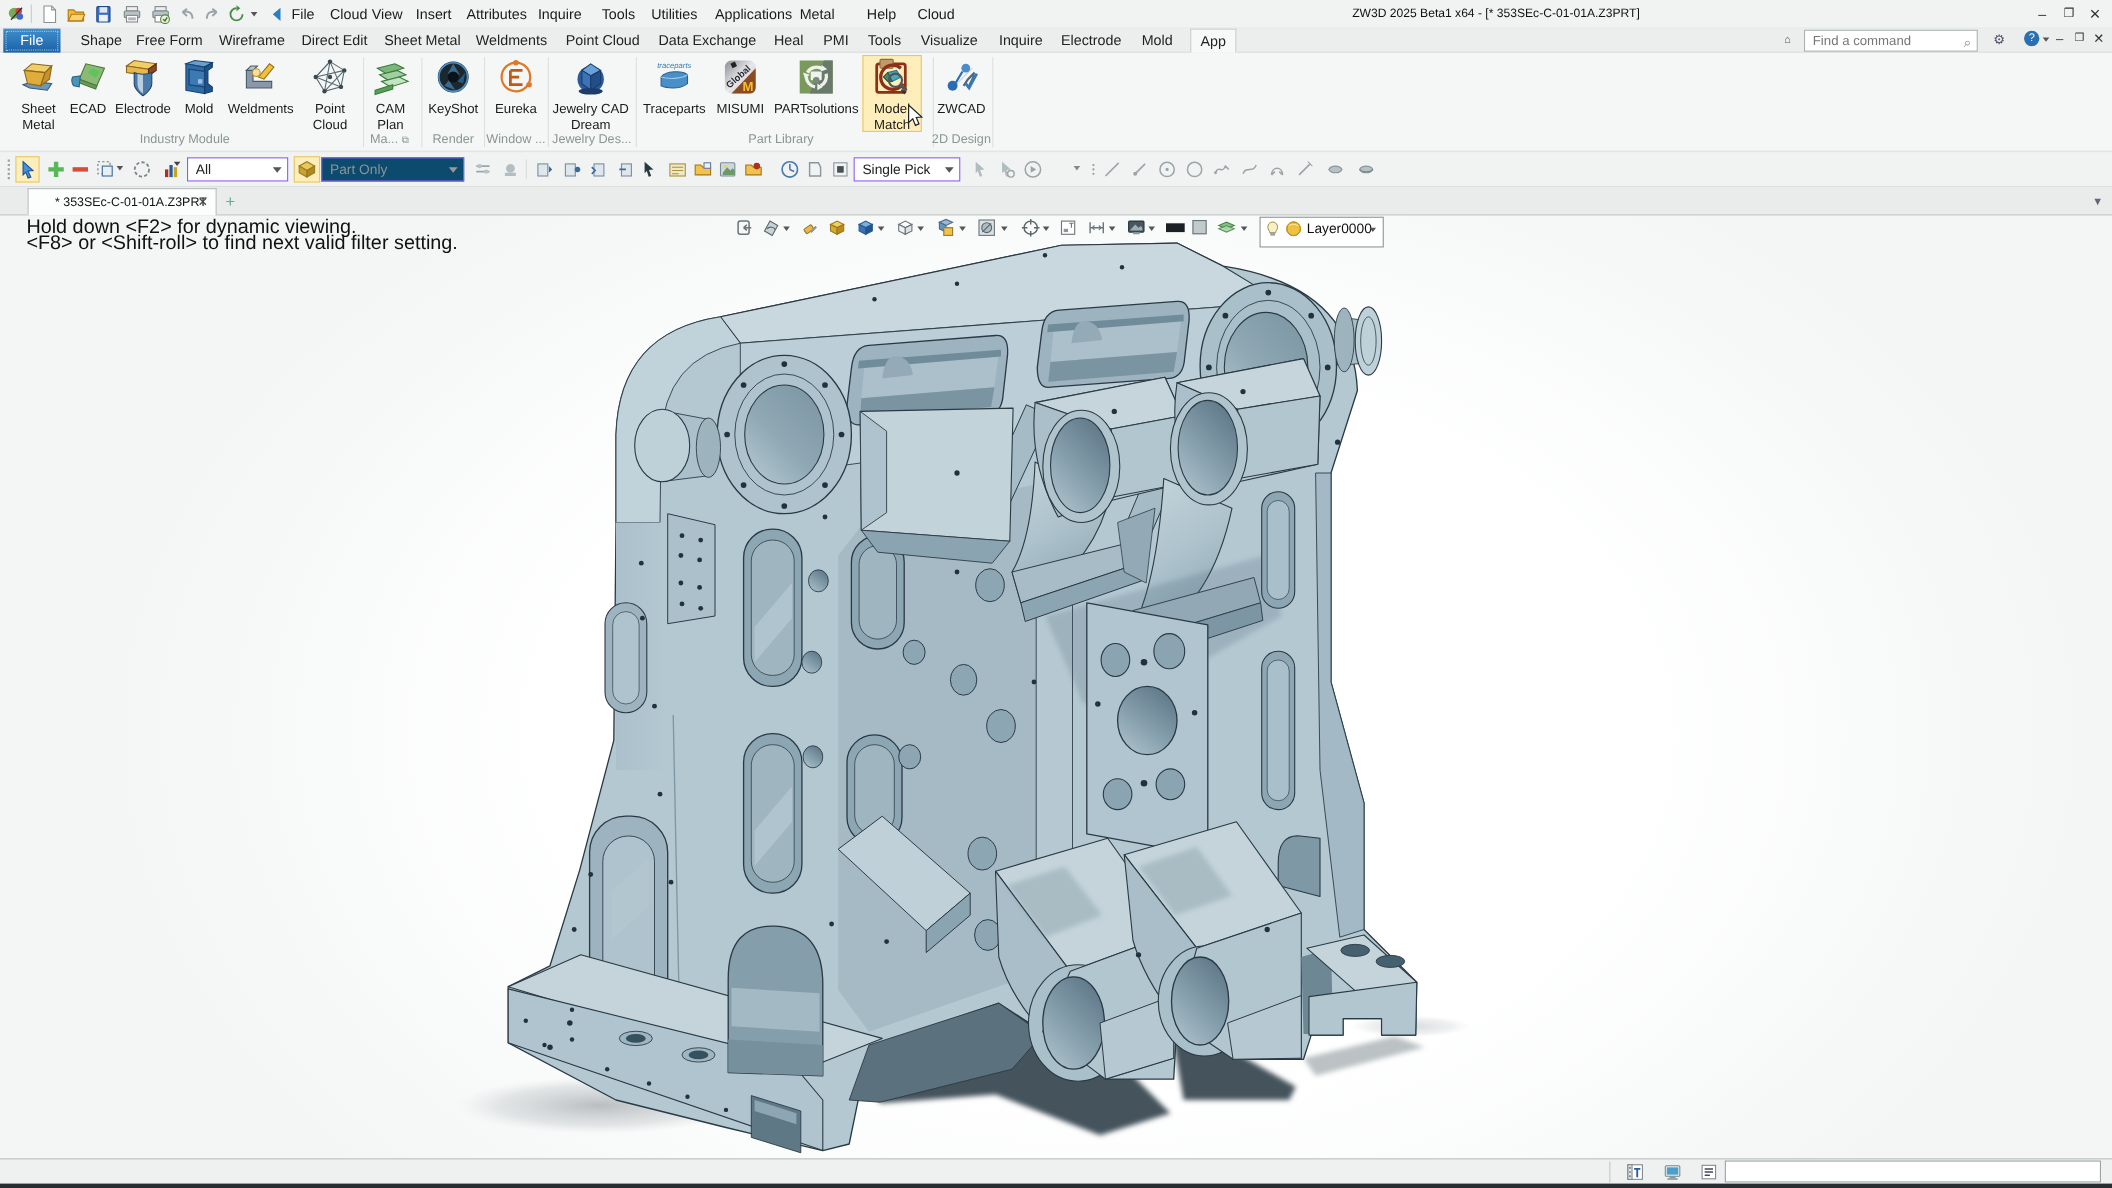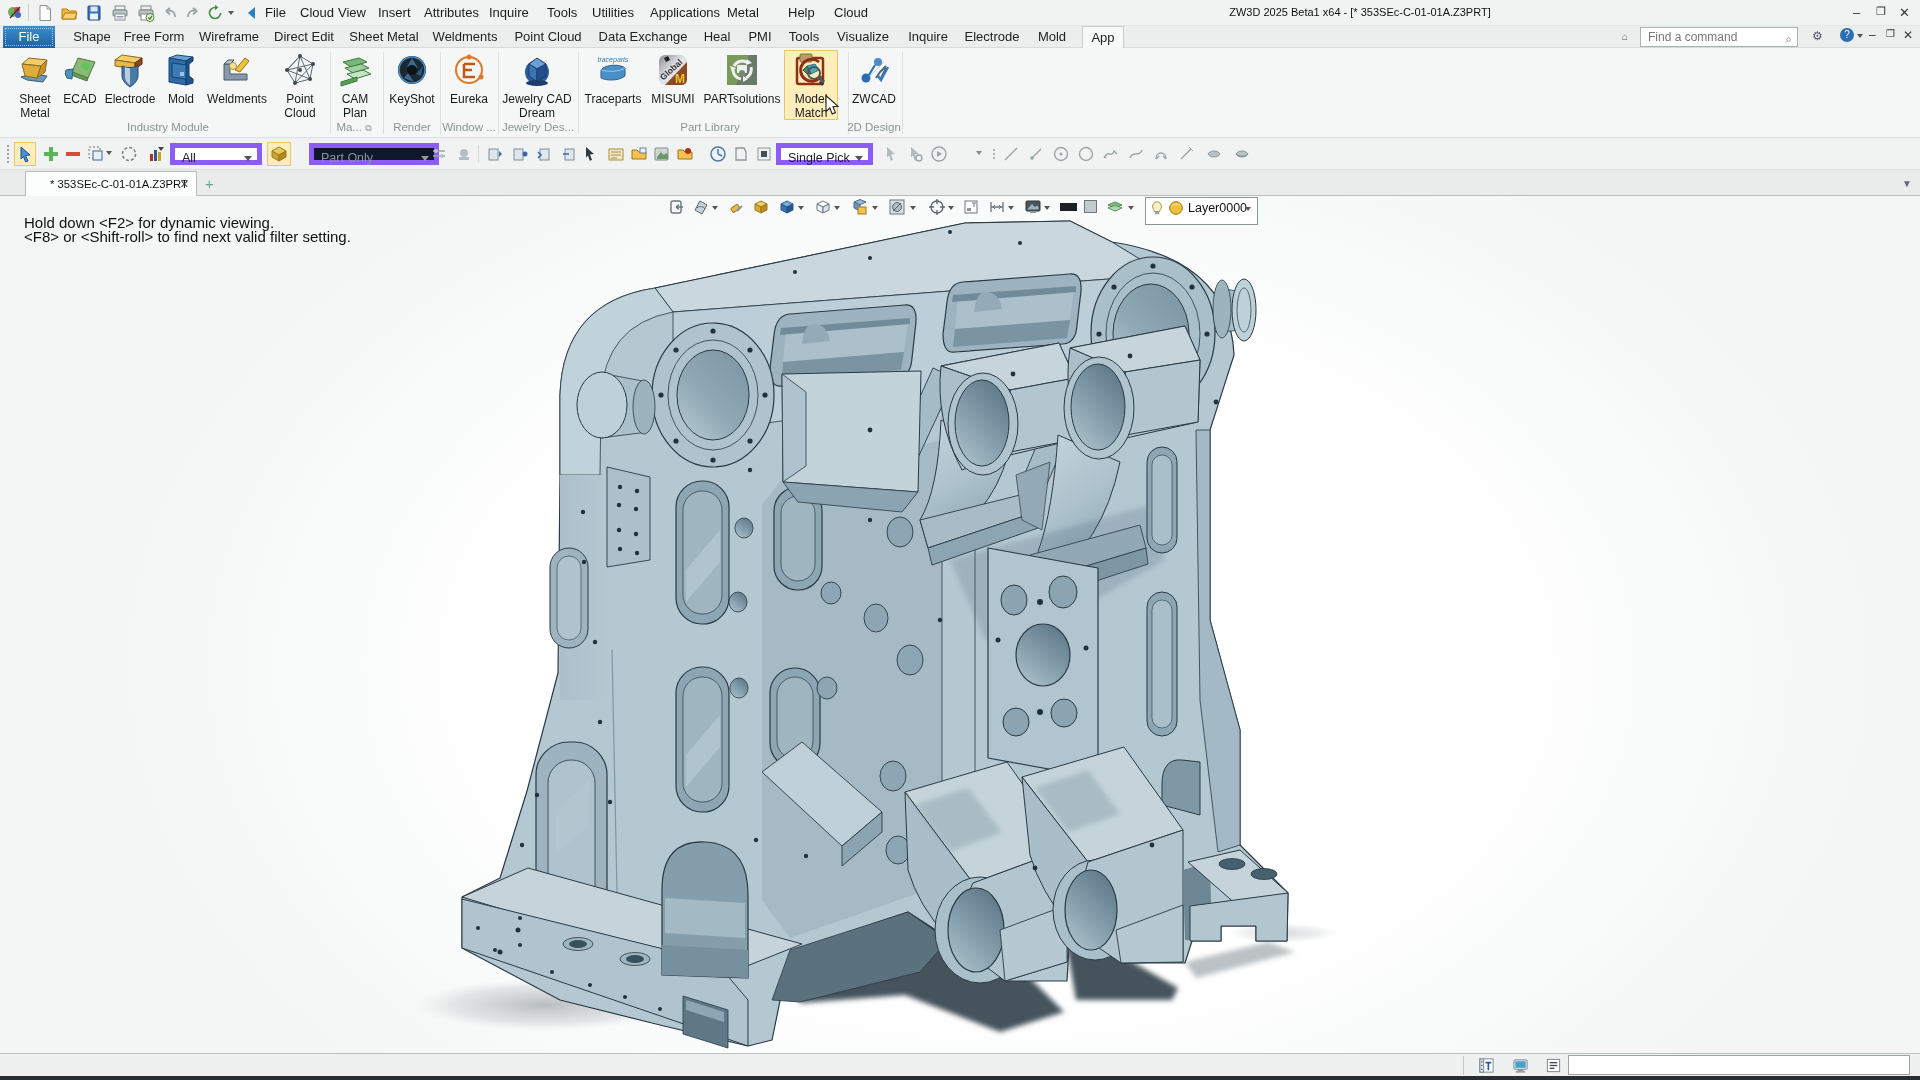--- a/index.html
+++ b/index.html
@@ -18,29 +18,29 @@
 #tab-app { background:#f7f8f8; border:1px solid #c9cdcd; border-bottom:none; }
 
 #ribbon { position:absolute; left:0; top:48px; width:1920px; height:90px; background:#f5f7f6; border-bottom:1px solid #dde1e0; }
 .rbtn { position:absolute; top:4px; text-align:center; font-size:12px; color:#1a1a1a; line-height:14px; }
 .rbtn svg { display:block; margin:0 auto 2px auto; }
 .rgsep { position:absolute; top:4px; width:1px; height:82px; background:#dce0df; }
 .rglabel { position:absolute; top:73px; font-size:11.5px; color:#8a9694; text-align:center; }
 #mm-hl { position:absolute; left:784px; top:2px; width:54px; height:70px; background:#fdeebc; border:1px solid #e8c66a; }
 
 #dabar { position:absolute; left:0; top:139px; width:1920px; height:31px; background:#f0f3f2; border-bottom:1px solid #dde1e0; }
-.combo { position:absolute; top:4px; height:22px; background:#fff; border:5px solid #8b5cf6; font-size:12.5px; color:#222; line-height:20px; padding-left:7px; }
+.combo { position:absolute; top:4px; height:22px; background:#fff; border:1px solid #8b5cf6; font-size:12.5px; color:#222; line-height:20px; padding-left:7px; }
 .combo .arr { position:absolute; right:5px; top:8px; width:0; height:0; border-left:4px solid transparent; border-right:4px solid transparent; border-top:5px solid #555; }
 .ticon { position:absolute; top:6px; width:18px; height:18px; }
 
 #doctabs { position:absolute; left:0; top:170px; width:1920px; height:26px; background:#e9eceb; border-bottom:1px solid #b8bdbc; }
 #doctab1 { position:absolute; left:25px; top:1px; width:172px; height:25px; background:#fcfdfd; border:1px solid #b8bdbc; border-bottom:none; font-size:11.3px; color:#111; line-height:24px; padding-left:24px; }
 
 #canvas { position:absolute; left:0; top:196px; width:1920px; height:857px; background:radial-gradient(ellipse 900px 600px at 52% 55%, #ffffff 55%, #f3f6f5 100%); }
-#helptext { position:absolute; left:24px; top:20px; font-size:15px; color:#111; line-height:14px; }
+#helptext { position:absolute; left:24px; top:3px; font-size:18px; color:#111; line-height:14px; }
 #viewbar { position:absolute; left:0; top:2px; width:1920px; height:20px; }
 
 #statusbar { position:absolute; left:0; top:1053px; width:1920px; height:23px; background:#eef1f0; border-top:1px solid #bcc1c0; }
 #bottomstrip { position:absolute; left:0; top:1076px; width:1920px; height:4px; background:#272d30; }
 .winbtn { position:absolute; font-size:13px; color:#333; }
 </style>
 </head>
 <body>
 <div id="app">
 
@@ -308,21 +308,21 @@
         <rect x="6" y="5" width="3" height="11" fill="#2a5a9a"></rect>
         <rect x="10" y="7" width="3" height="9" fill="#caa21c"></rect>
         <path d="M10 2 L16 2 L13 6 Z" fill="#444"></path>
       </svg>
     <div class="combo" style="left:170px;width:92px;">All<span class="arr"></span></div>
     <div style="position:absolute;left:267px;top:3px;width:24px;height:24px;background:#fdeebc;border:1px solid #e8c66a;"></div><svg class="ticon" style="left:270px;top:6px;" viewBox="0 0 18 18">
         <path d="M2 6 L9 2 L16 6 L9 10 Z" fill="#e8c85a" stroke="#9a7a20"></path>
         <path d="M2 6 V12 L9 16 V10 Z" fill="#caa42c" stroke="#9a7a20"></path>
         <path d="M16 6 V12 L9 16 V10 Z" fill="#ae8a1c" stroke="#9a7a20"></path>
       </svg>
-    <div class="combo" style="left:309px;width:130px;color:#8a9494;background:#0f172a;">Part Only<span class="arr" style="border-top-color:#999;"></span></div>
+    <div class="combo" style="left:292px;width:130px;color:#8a9494;background:#0c4a6e;">Part Only<span class="arr" style="border-top-color:#999;"></span></div>
     <svg class="ticon" style="left:430px;" viewBox="0 0 18 18">
         <g stroke="#9aa6aa" stroke-width="1.5">
           <line x1="3" y1="6" x2="15" y2="6"></line>
           <line x1="3" y1="11" x2="15" y2="11"></line>
         </g>
         <circle cx="6" cy="6" r="2" fill="#b8c2c6"></circle>
         <circle cx="12" cy="11" r="2" fill="#b8c2c6"></circle>
       </svg>
     <svg class="ticon" style="left:455px;" viewBox="0 0 18 18">
         <circle cx="9" cy="8" r="4" fill="#b4bec2"></circle>

